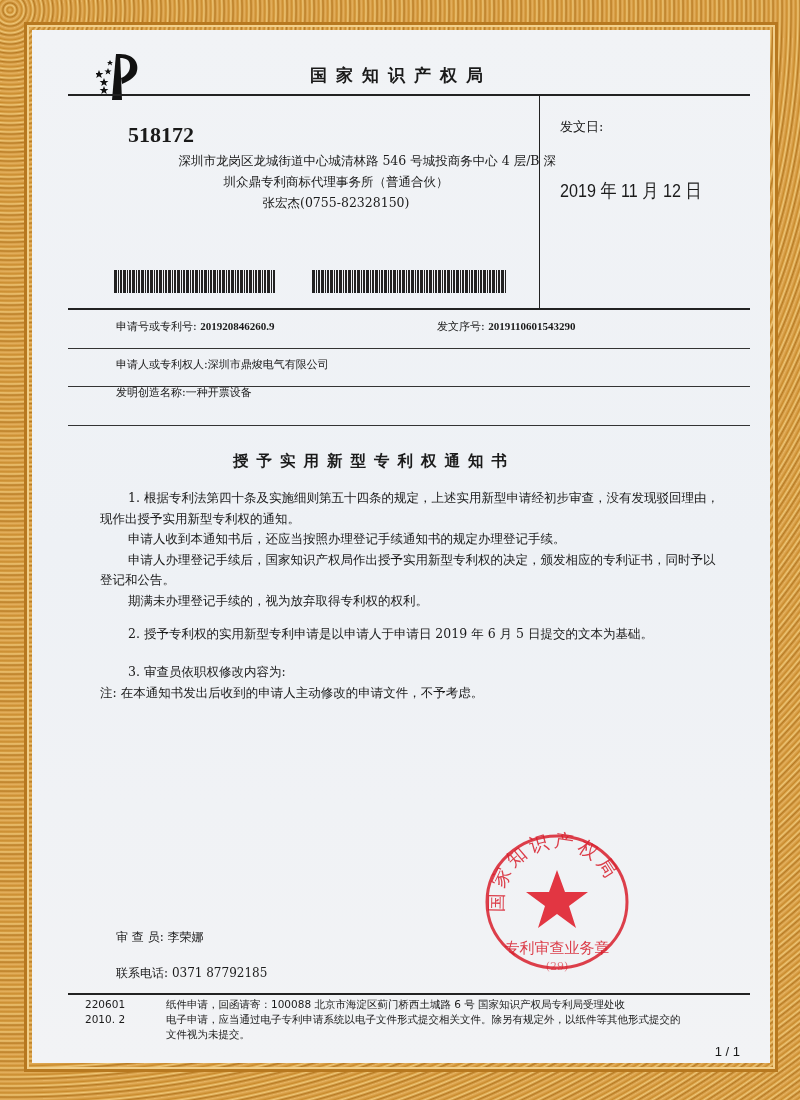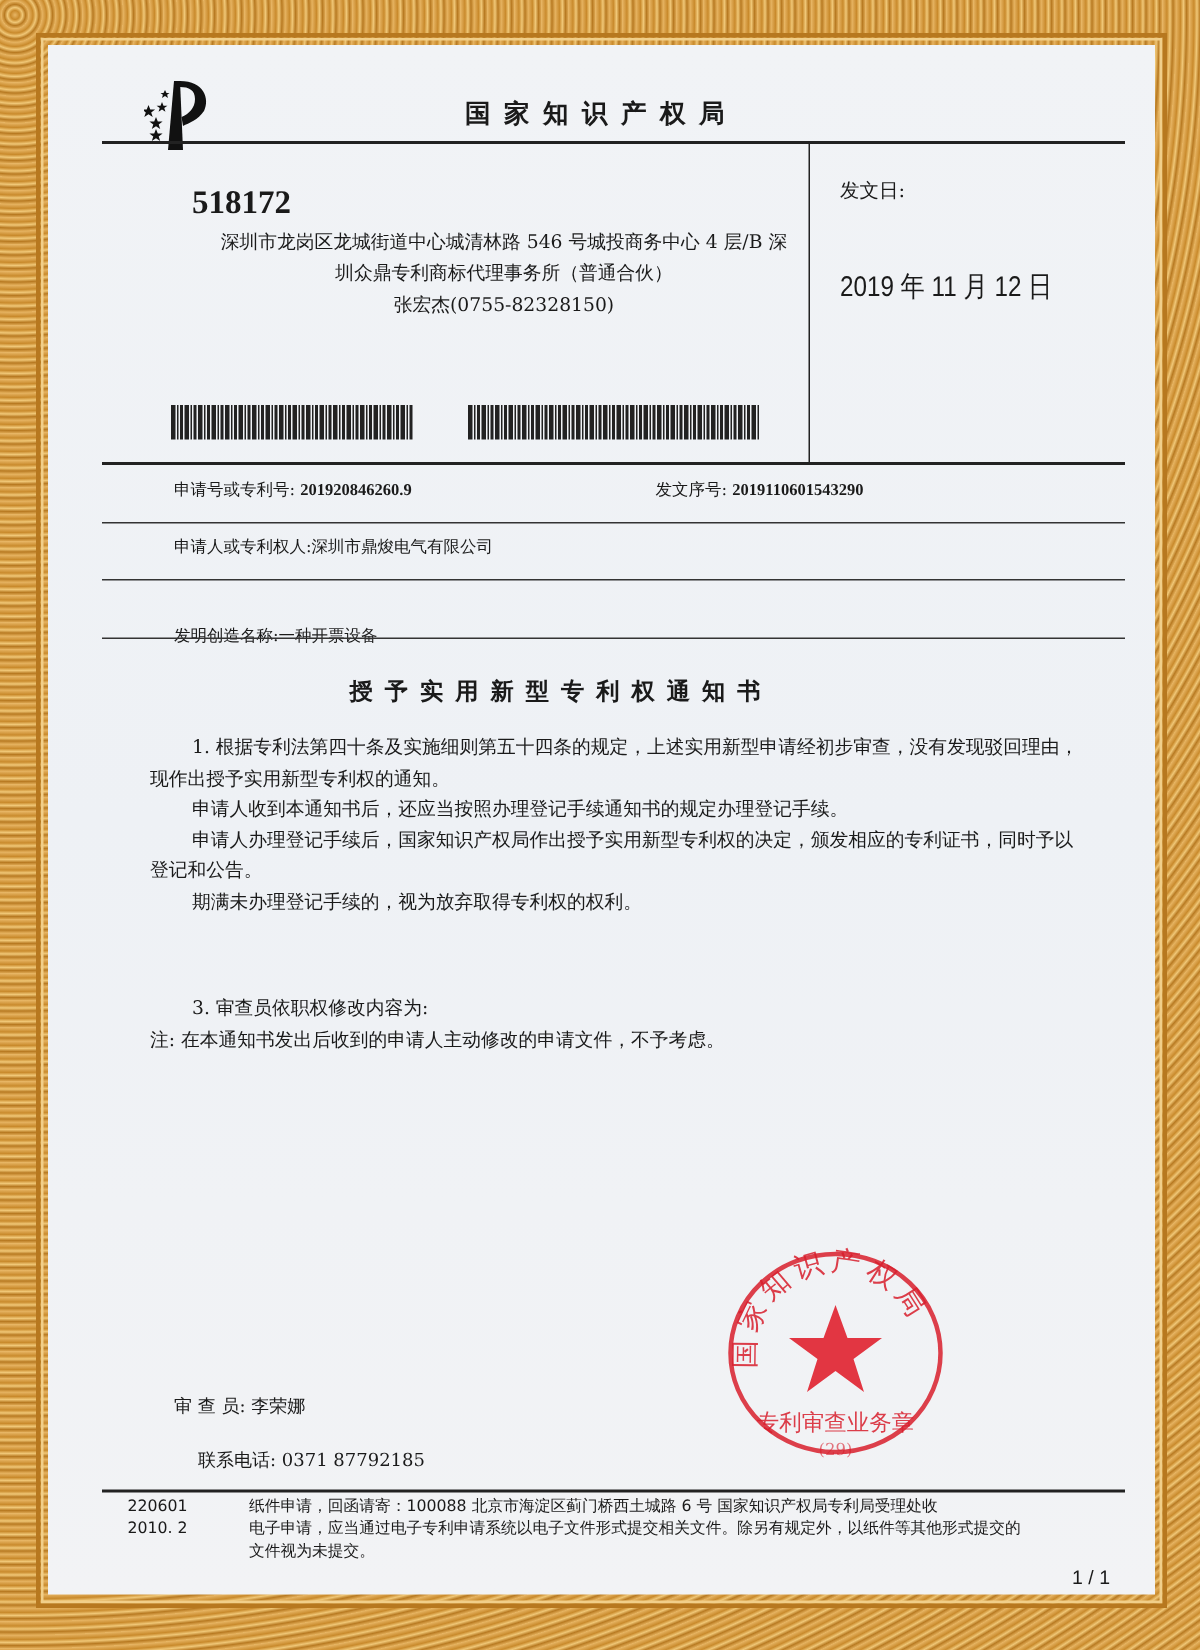--- a/index.html
+++ b/index.html
@@ -28,21 +28,21 @@
   .vr { position: absolute; width: 1px; background: #222; }
 
   .logo { left: 64px; top: 18px; width: 50px; height: 52px; }
   .header-title {
     left: 0; width: 738px; top: 34px; text-align: center;
     font-family: "DejaVu Sans", sans-serif; font-weight: bold;
     font-size: 17px; letter-spacing: 9px;
   }
   .postcode { left: 96px; top: 92px; font-family: "Liberation Serif", serif; font-weight: bold; font-size: 22px; }
   .addr { left: 84px; width: 440px; text-align: center; font-size: 12.5px; line-height: 21px; top: 120px; }
-  .addr .l1 { text-align: center; padding-left: 0; }
+  .addr .l1 { text-align: right; padding-left: 0; }
 
   .date-label { left: 528px; top: 88px; font-size: 13px; }
   .date-value { left: 528px; top: 148px; font-family: "Liberation Sans", sans-serif; font-size: 19px; transform: scaleX(0.85); transform-origin: left; letter-spacing: 0; }
 
   .barcode { top: 240px; height: 23px; display: flex; align-items: stretch; }
   .barcode span { display: block; background: #222; margin-right: 1px; }
 
   .field-row { left: 84px; font-size: 11px; }
   .field-row .v { font-family: "Liberation Serif", serif; font-weight: bold; }
 
@@ -229,32 +229,35 @@
     <span>发文序号:</span>
     <span class="v">2019110601543290</span>
   </div>
   <div class="hr thin" style="left:36px; top:318px; width:682px;"></div>
 
   <div class="abs field-row" style="top:327px;">
     <span>申请人或专利权人:</span><span>深圳市鼎焌电气有限公司</span>
   </div>
   <div class="hr thin" style="left:36px; top:356px; width:682px;"></div>
 
-  <div class="abs field-row" style="top:386px;">
+  <div class="abs field-row" style="top:355px;">
     <span>发明创造名称:</span><span>一种开票设备</span>
   </div>
   <div class="hr thin" style="left:36px; top:395px; width:682px;"></div>
 
   <div class="abs notice-title">授予实用新型专利权通知书</div>
 
   <div class="abs body-text" style="top:458px;">
     <p>1. 根据专利法第四十条及实施细则第五十四条的规定，上述实用新型申请经初步审查，没有发现驳回理由，现作出授予实用新型专利权的通知。</p>
     <p>申请人收到本通知书后，还应当按照办理登记手续通知书的规定办理登记手续。</p>
     <p>申请人办理登记手续后，国家知识产权局作出授予实用新型专利权的决定，颁发相应的专利证书，同时予以登记和公告。</p>
     <p>期满未办理登记手续的，视为放弃取得专利权的权利。</p>
+  </div>
+  <div class="abs body-text" style="top:594px;">
+    <p>2. 授予专利权的实用新型专利申请是以申请人于申请日 2019 年 6 月 5 日提交的文本为基础。</p>
   </div>
   <div class="abs body-text" style="top:632px;">
     <p>3. 审查员依职权修改内容为:</p>
     <p class="noindent">注: 在本通知书发出后收到的申请人主动修改的申请文件，不予考虑。</p>
   </div>
 
   <div class="abs seal">
     <svg width="156" height="148" viewBox="0 0 156 148">
       <defs>
         <path id="arcPath" d="M 26,86 A 54,54 0 1,1 130,86"></path>
@@ -266,21 +269,21 @@
       <polygon points="78,40 86,62 109,62 90,76 97,98 78,84 59,98 66,76 47,62 70,62" fill="#e0212f" opacity="0.9"></polygon>
       <text x="78" y="123" text-anchor="middle" font-family="DejaVu Serif, serif" font-size="15" fill="#d81e2c" opacity="0.85">专利审查业务章</text>
       <text x="78" y="140" text-anchor="middle" font-family="DejaVu Serif, serif" font-size="11" fill="#d81e2c" opacity="0.6">(29)</text>
     </svg>
   </div>
 
   <div class="abs signoff" style="left:84px; top:899px;">
     <span>审 查 员:</span>
     <span>李荣娜</span>
   </div>
-  <div class="abs signoff" style="left:100px; top:935px;">
+  <div class="abs signoff" style="left:84px; top:935px;">
     <span>联系电话:</span>
     <span>0371 87792185</span>
   </div>
 
   <div class="hr" style="left:36px; top:963px; width:682px; height:1.5px;"></div>
 
   <div class="abs footer" style="left:53px; top:967px;">
     <div>220601</div>
     <div>2010. 2</div>
   </div>

